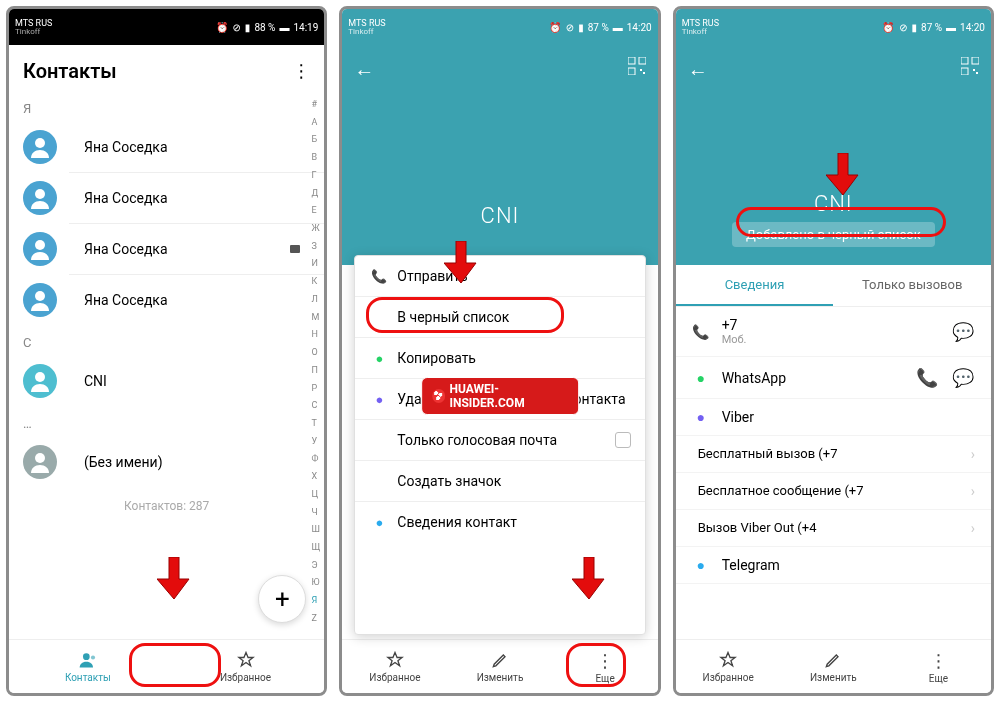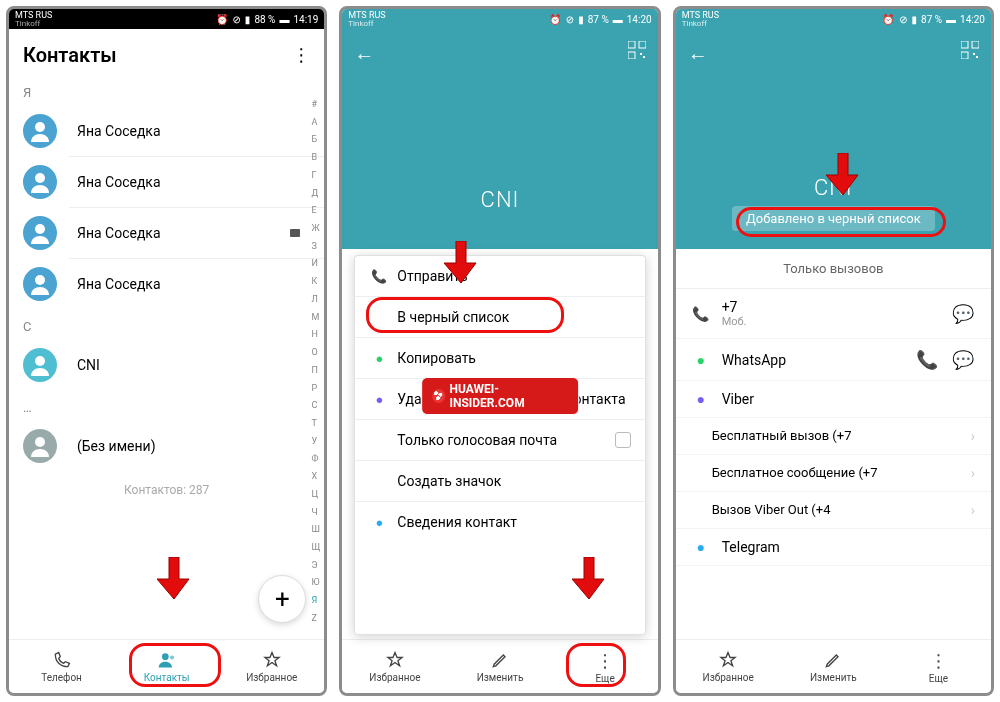--- a/index.html
+++ b/index.html
@@ -16,21 +16,21 @@
     flex: 1;
     border: 3px solid #8c8c8c;
     border-radius: 8px;
     overflow: hidden;
     display: flex;
     flex-direction: column;
     position: relative;
     background: #fff;
   }
   .statusbar {
-    height: 20px;
+    height: 36px;
     display: flex;
     align-items: center;
     justify-content: space-between;
     padding: 0 6px;
     font-size: 9px;
     color: #fff;
   }
   .statusbar.dark { background: #000; }
   .statusbar.teal { background: #3ba2b0; }
   .statusbar .left { line-height: 1; }
@@ -38,21 +38,21 @@
   .hdr-contacts {
     padding: 14px 14px 8px;
     display: flex;
     justify-content: space-between;
     align-items: center;
   }
   .hdr-contacts h1 { font-size: 20px; font-weight: 600; }
   .kebab { font-size: 18px; line-height: 1; }
   .section-lbl { padding: 10px 14px 6px; color:#888; font-size: 13px; }
   .contact-row {
-    display: flex; align-items: center; gap: 20px;
+    display: flex; align-items: center; gap: 27px;
     padding: 8px 14px;
     font-size: 14px;
     position: relative;
   }
   .avatar {
     width: 34px; height: 34px; border-radius: 50%;
     background: #4aa3d1;
     display:flex;align-items:center;justify-content:center;
   }
   .avatar svg { width: 22px; height: 22px; fill: #fff; }
@@ -116,21 +116,21 @@
   .tabs2 div.active { color:#2fa0b4; border-bottom:2px solid #2fa0b4; }
   .detail-row {
     display:flex; align-items:center; padding:10px 16px; gap:12px;
     border-bottom:1px solid #f3f3f3; font-size:14px;
   }
   .detail-row .dicon { width:18px; text-align:center; color:#666; }
   .detail-row .txt { flex:1; }
   .detail-row .sub { font-size:11px; color:#999; display:block; }
   .detail-row .act { color:#999; font-size:18px; display:flex; gap:14px; }
   .chev { color:#ccc; font-size:14px;}
-  .sub-row { padding:10px 16px 10px 36px; font-size:13px; border-bottom:1px solid #f3f3f3; display:flex; }
+  .sub-row { padding:10px 16px 10px 22px; font-size:13px; border-bottom:1px solid #f3f3f3; display:flex; }
   .sub-row span.t{flex:1;}
   
   .arrow-down {
     position:absolute;
     width:34px;height:44px;
     z-index:50;
   }
   .arrow-down svg{width:100%;height:100%;}
   .ring {
     position:absolute; border:3px solid #ee1010; border-radius:16px; z-index:49;
@@ -275,26 +275,20 @@
       <span>Щ</span>
       <span>Э</span>
       <span>Ю</span>
       <span style="color:#2fa0b4">Я</span>
       <span>Z</span>
   </div>
 
   <div class="fab">+</div>
 
   <div class="bottomnav">
-    <div class="tab">
-      <svg viewBox="0 0 24 24" fill="none" stroke="currentColor" stroke-width="1.6">
-          <path d="M4 5c0 9 6 15 15 15l2-4-5-2-2 2c-3-1-5-3-6-6l2-2-2-5-4 2z"></path>
-        </svg>
-      <span>Телефон</span>
-    </div>
     <div class="tab active">
       <svg viewBox="0 0 24 24" fill="currentColor">
           <circle cx="10" cy="8" r="4"></circle>
           <path d="M2 21c0-4 3-7 8-7s8 3 8 7z"></path>
           <circle cx="18" cy="9" r="2.5" opacity=".6"></circle>
         </svg>
       <span>Контакты</span>
     </div>
     <div class="tab">
       <svg viewBox="0 0 24 24" fill="none" stroke="currentColor" stroke-width="1.6">
@@ -423,20 +417,21 @@
           <rect x="11" y="0" width="7" height="7" stroke="#fff" fill="none"></rect>
           <rect x="0" y="11" width="7" height="7" stroke="#fff" fill="none"></rect>
           <rect x="12" y="12" width="2" height="2"></rect>
           <rect x="15" y="15" width="2" height="2"></rect>
         </svg></span>
     <div class="hero-title">CNI</div>
     <div class="toast">Добавлено в черный список</div>
   </div>
 
   <div class="tabs2">
+    <div class="active">Сведения</div>
     <div>Только вызовов</div>
   </div>
 
   <div class="detail-row">
     <span class="dicon">📞</span>
     <span class="txt"><span>+7</span><span class="sub">Моб.</span></span>
     <span class="act">💬</span>
   </div>
   <div class="detail-row">
     <span class="dicon" style="color:#25D366;">●</span>

